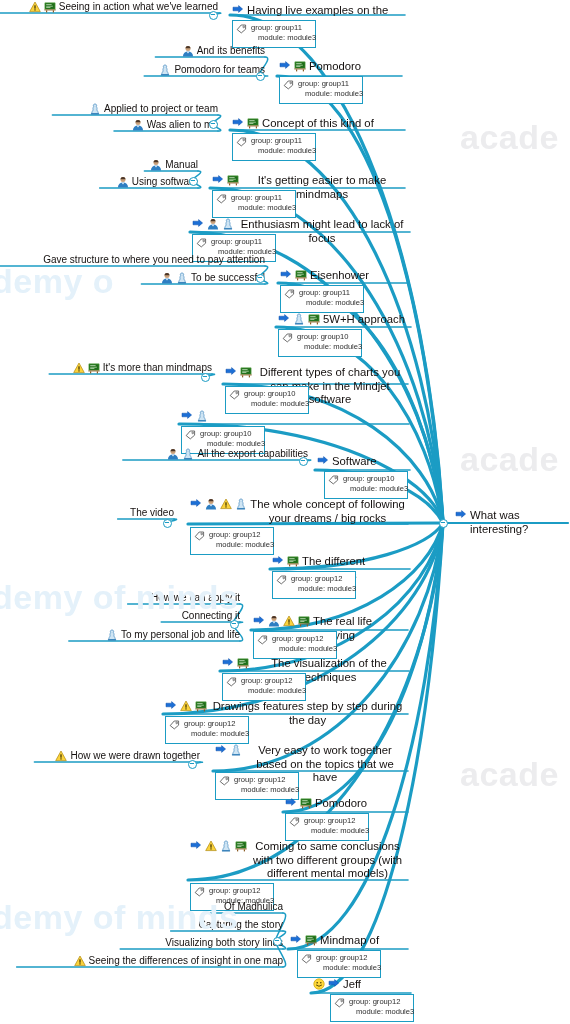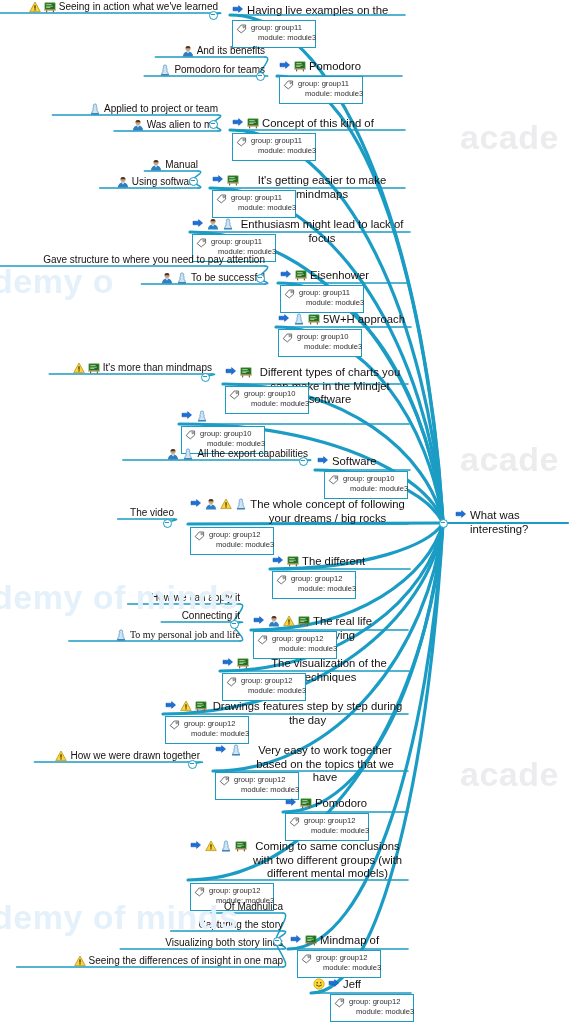--- a/index.html
+++ b/index.html
@@ -723,21 +723,21 @@
         </svg>
       </span>
       <div class="ntext"><span>group: group12</span><span class="ln2">module: module3</span></div>
     </div>
     <div class="sub" style="top: 591px; right: 330px;">
       <span>How we can apply it</span>
     </div>
     <div class="sub" style="top: 609px; right: 330px;">
       <span>Connecting it</span>
     </div>
-    <div class="sub" style="top: 628px; right: 330px; font-family: Liberation Serif, serif;">
+    <div class="sub" style="top: 628px; right: 330px;">
       <span class="ic i11">
         <svg width="12" height="12" viewBox="0 0 12 12">
           <path d="M6 0.9 a1.7 1.7 0 0 1 1.3 2.8 c0.9 0.9 1 2.2 0.5 3.3 c0.9 0.9 1.5 2.3 1.6 3.5 L2.6 10.5 c0.1 -1.2 0.7 -2.6 1.6 -3.5 c-0.5 -1.1 -0.4 -2.4 0.5 -3.3 A1.7 1.7 0 0 1 6 0.9 Z" fill="#cfe5f4" stroke="#2b79b5" stroke-width="0.6" stroke-linejoin="round"></path>
           <rect x="1.9" y="10.3" width="8.2" height="1.1" rx="0.3" fill="#2b79b5"></rect>
         </svg>
       </span>
       <span>To my personal job and life</span>
     </div>
     <div class="collapse" style="left: 229.5px; top: 619.5px;"></div>
     <div class="topic two" style="left: 222px; top: 657px; width: 184px;">

